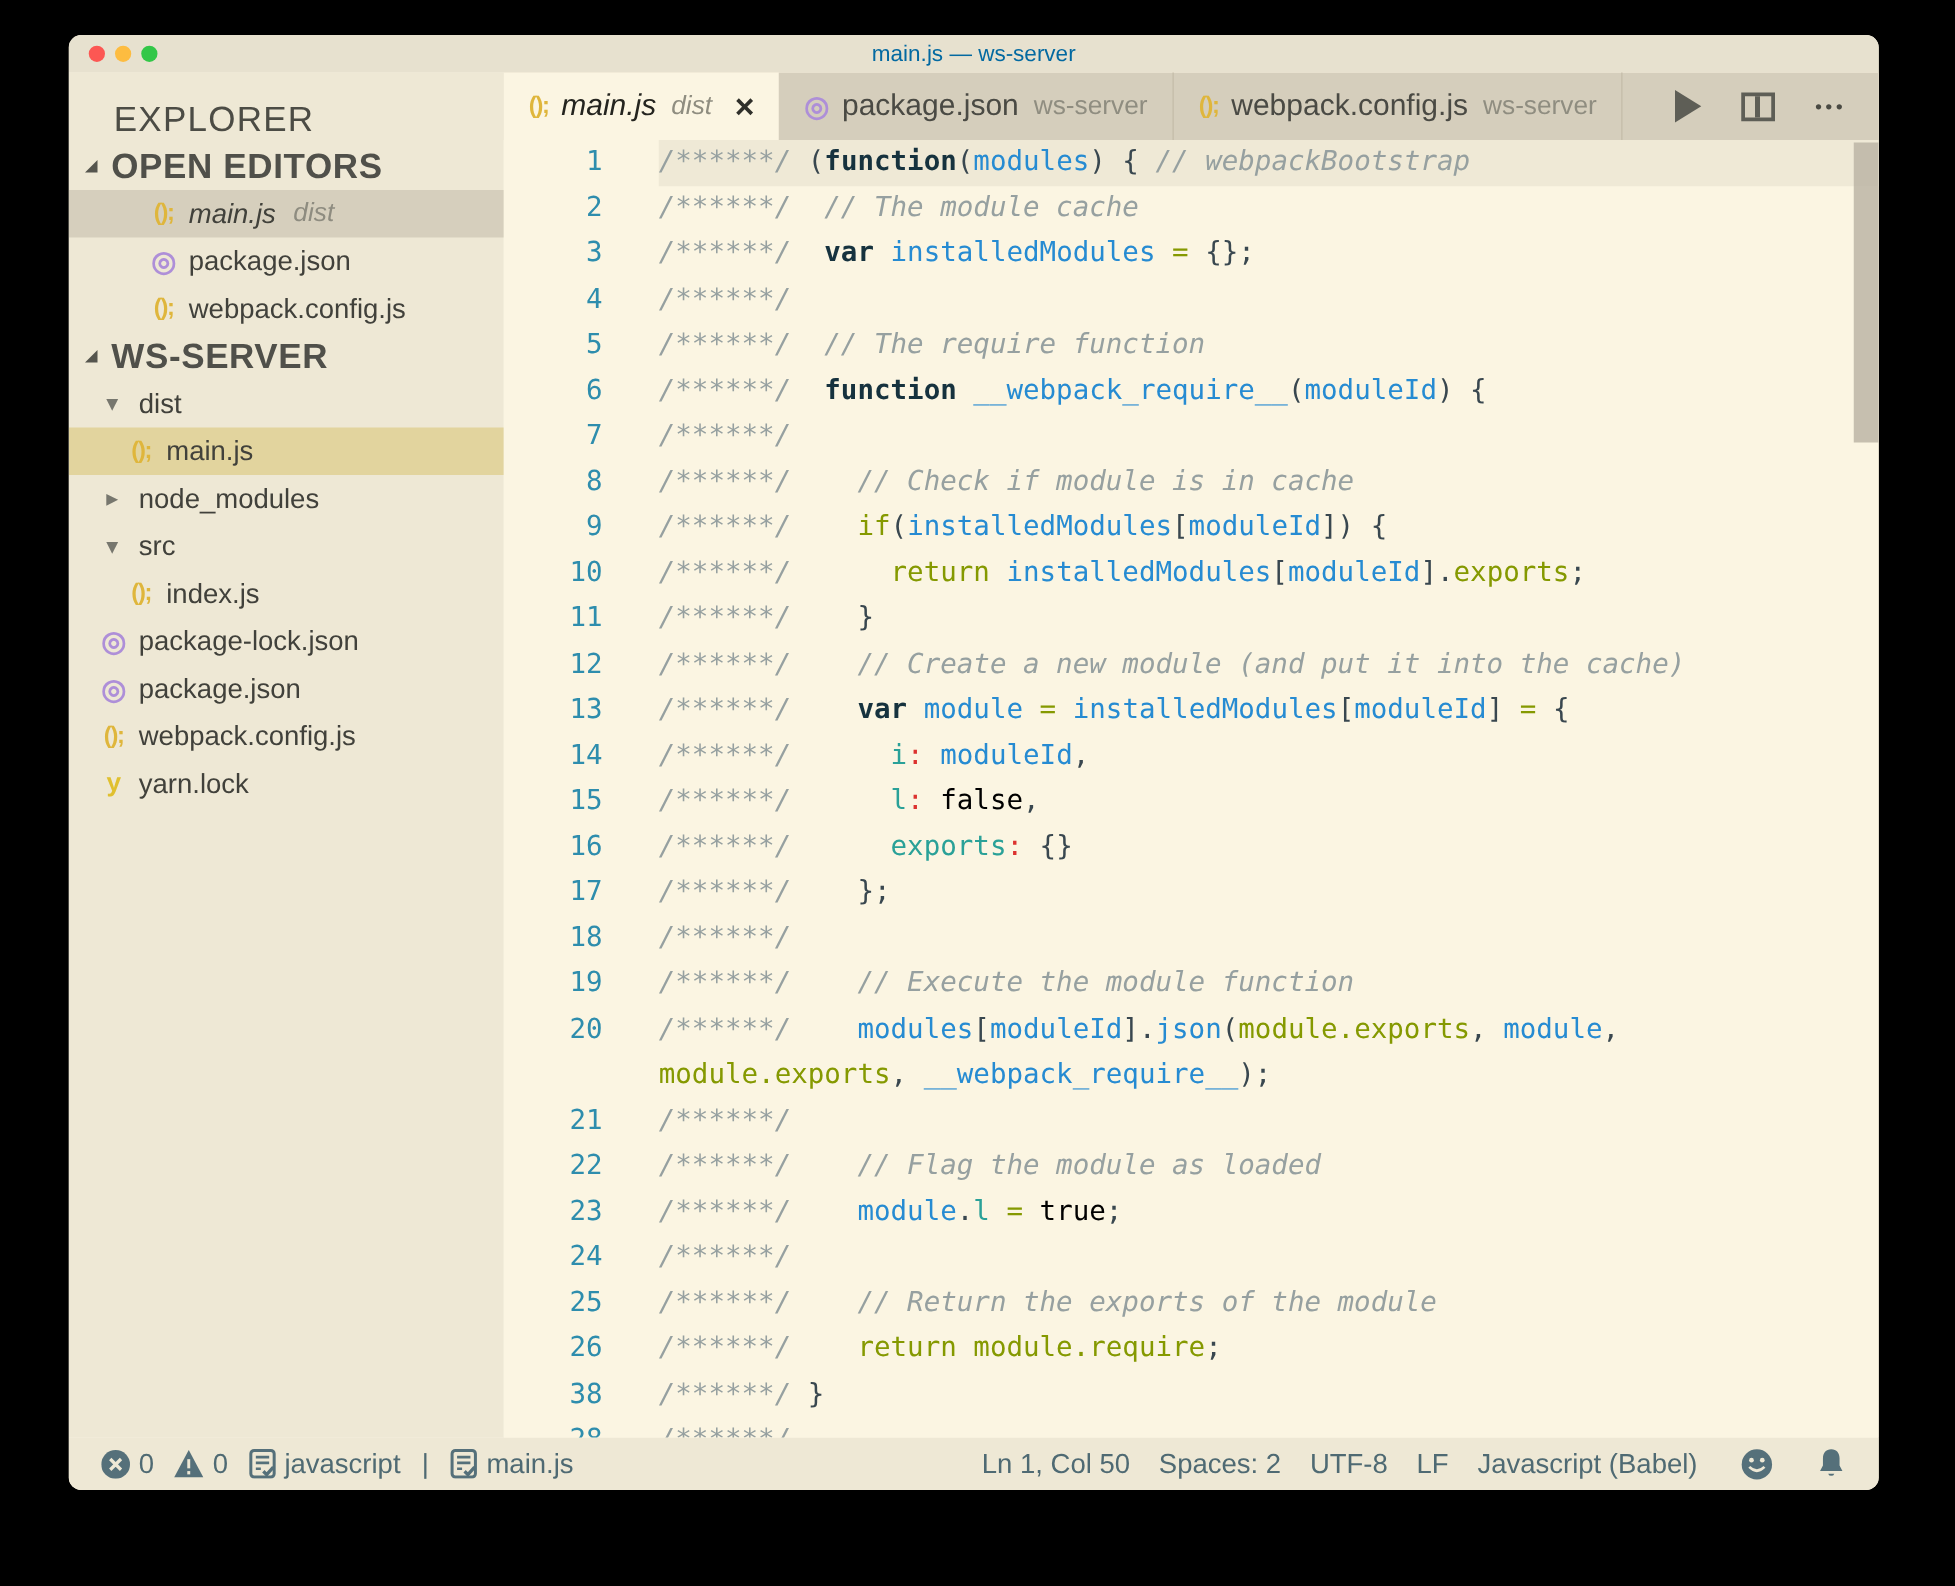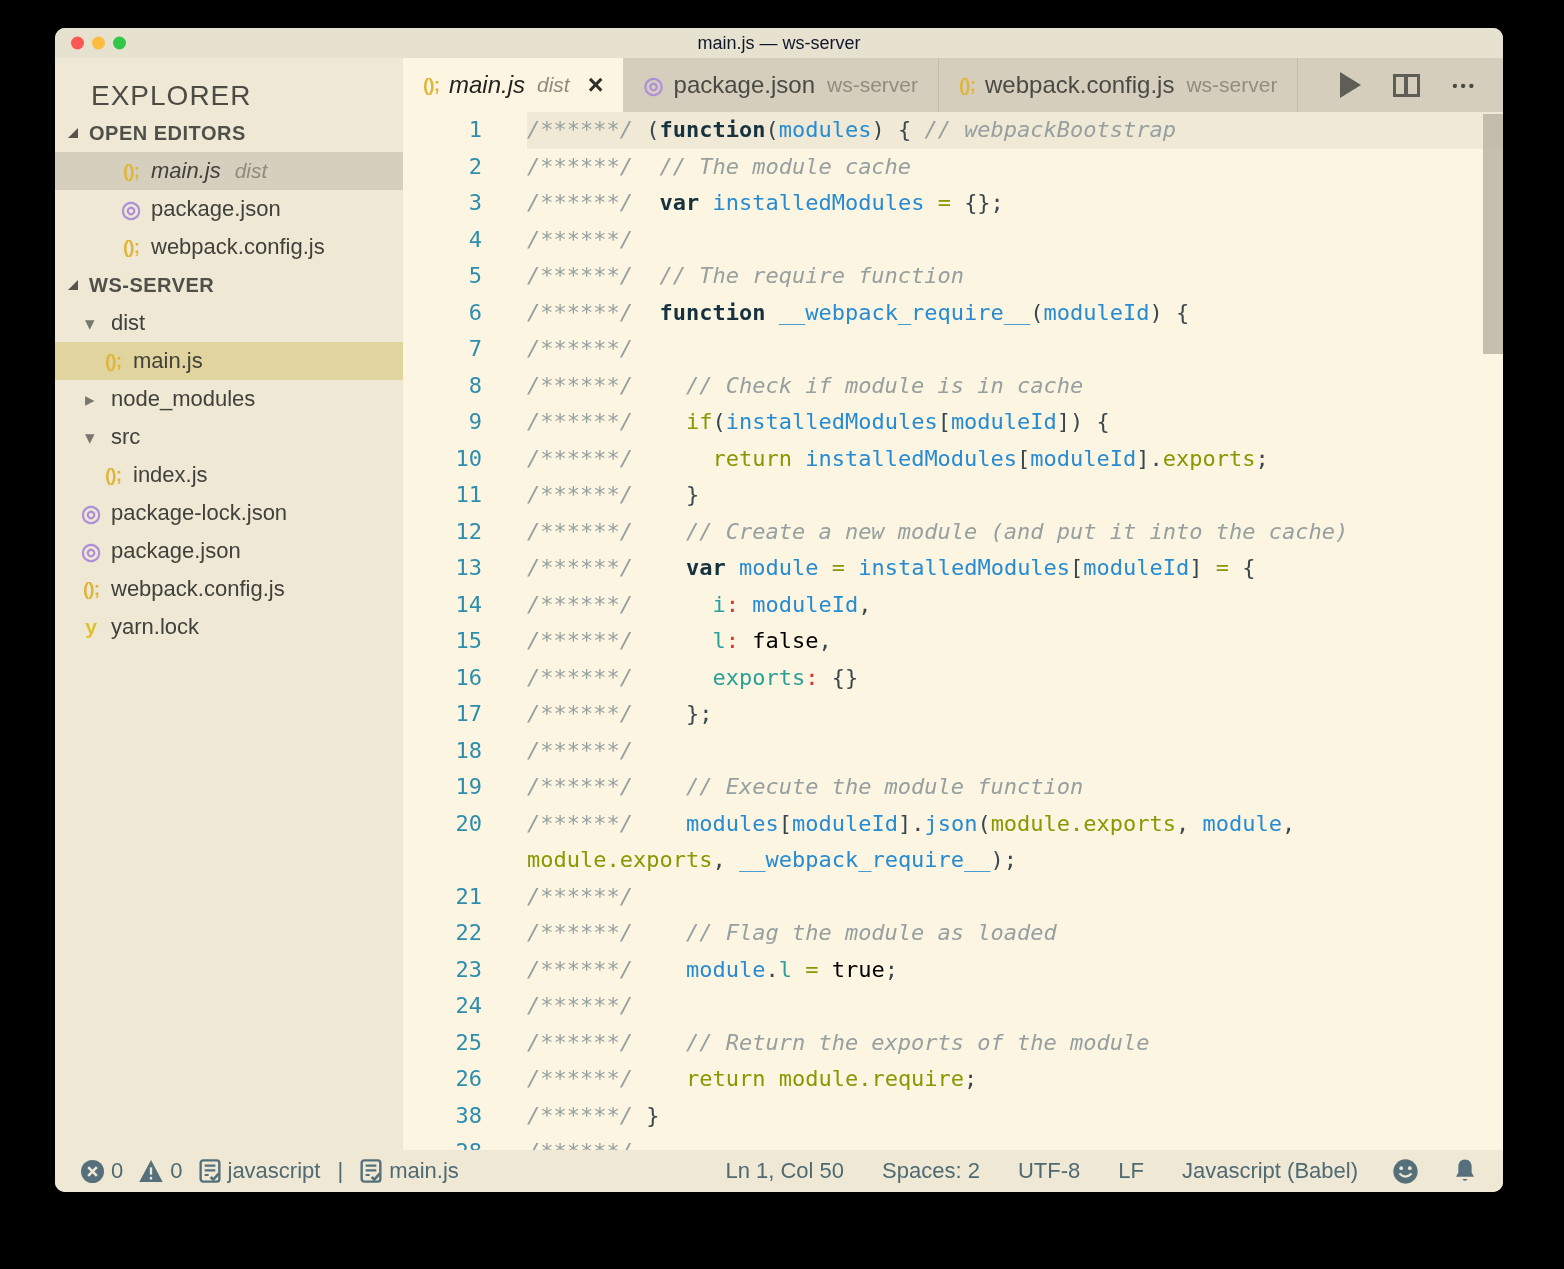--- a/index.html
+++ b/index.html
@@ -5,27 +5,27 @@
   html,body{margin:0;padding:0;background:#000;width:1564px;height:1269px;overflow:hidden;
     font-family:"Liberation Sans", sans-serif;}
   *{box-sizing:border-box;}
   .window{position:absolute;left:55px;top:28px;width:1448px;height:1164px;border-radius:10px;
     overflow:hidden;background:#FBF5E2;}
   
   .titlebar{height:30px;background:#E7E1CF;position:relative;}
   .traffic{position:absolute;left:16px;top:50%;transform:translateY(-50%);display:flex;gap:8px;}
   .dot{width:13px;height:13px;border-radius:50%;}
   .dot.red{background:#FC5753;}.dot.yel{background:#FDBC40;}.dot.grn{background:#33C748;}
-  .wtitle{text-align:center;font-size:18px;line-height:30px;color:#0f172a;}
+  .wtitle{text-align:center;font-size:18px;line-height:30px;color:#0369a1;}
   
   .main{display:flex;height:1092px;}
   .sidebar{width:348px;background:#EEE8D5;flex:none;overflow:hidden;}
   .sb-title{height:56px;padding:22px 0 0 36px;font-size:28px;color:#4C4C45;letter-spacing:1px;}
   .row{height:38px;display:flex;align-items:center;font-size:22px;color:#41413B;position:relative;white-space:nowrap;}
-  .row.sect{padding-left:34px;font-size:20px;font-weight:700;color:#50504A;letter-spacing:.5px;}
+  .row.sect{padding-left:34px;font-size:28px;font-weight:700;color:#50504A;letter-spacing:.5px;}
   .sect-twisty{position:absolute;left:13px;top:14px;width:0;height:0;
     border-bottom:10px solid #55554E;border-left:10px solid transparent;}
   .row.oe{padding-left:58px;}
   .row.folder{padding-left:30px;}
   .row.f2{padding-left:40px;}
   .row.f1{padding-left:18px;}
   .row .ficon{width:36px;flex:none;text-align:center;}
   .row .twisty{width:24px;flex:none;color:#77776E;font-size:19px;}
   .row .lbl{margin-left:2px;}
   .row .sfx{margin-left:14px;color:#8E8C80;font-size:21px;}
@@ -336,21 +336,21 @@
       <span class="sicon">
         <svg width="22" height="24" viewBox="0 0 16 18">
             <rect x="1" y="1" width="14" height="16" rx="2" fill="none" stroke="#55707A" stroke-width="1.8"></rect>
             <path d="M4 5 H12 M4 8.5 H12 M4 12 H7" stroke="#55707A" stroke-width="1.6"></path>
             <path d="M8.5 13.5 L10.5 15.5 L14.5 11" stroke="#55707A" stroke-width="2" fill="none"></path>
           </svg>
       </span>
       <span>main.js</span>
     </div>
     <div class="sright">
-      <span id="status-right-items" style="display:flex;gap:38px">
+      <span id="status-right-items" style="display:flex;gap:23px">
           <span>Ln 1, Col 50</span>
           <span>Spaces: 2</span>
           <span>UTF-8</span>
           <span>LF</span>
           <span>Javascript (Babel)</span>
         </span>
       <span class="sicon">
         <svg width="27" height="27" viewBox="0 0 20 20">
             <circle cx="10" cy="10" r="9" fill="#55707A"></circle>
             <circle cx="6.8" cy="7.5" r="1.4" fill="#EEE8D5"></circle>

